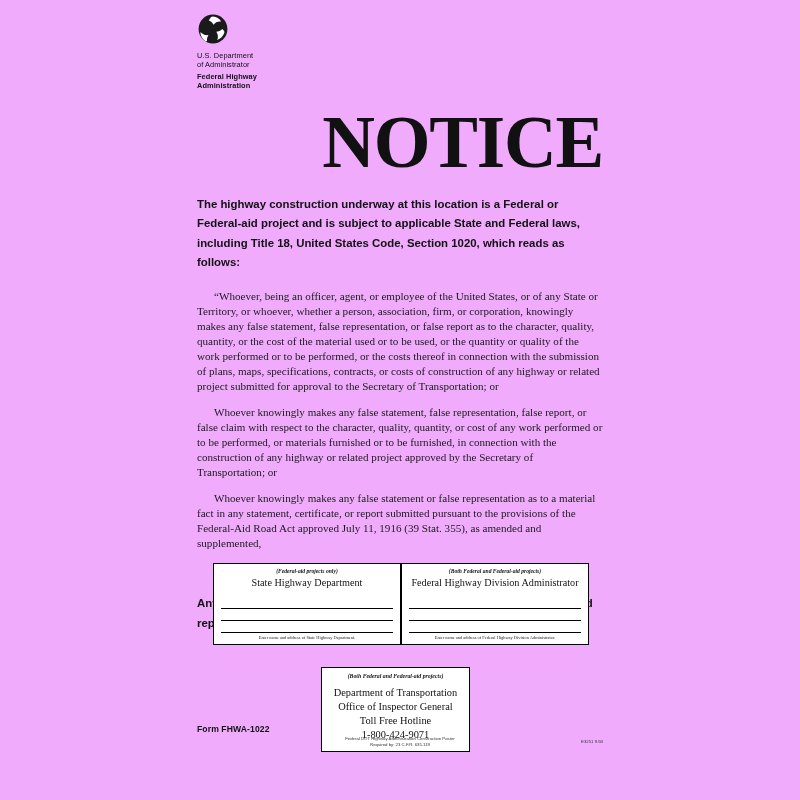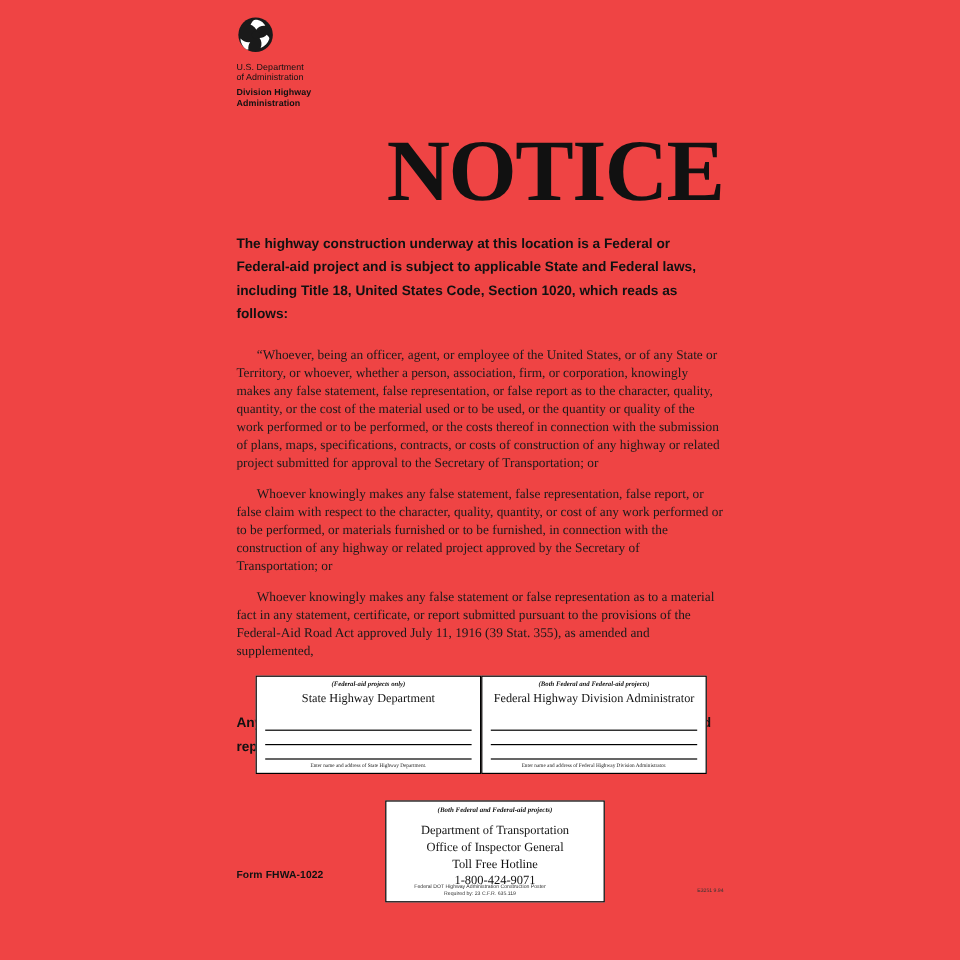--- a/index.html
+++ b/index.html
@@ -14,21 +14,21 @@
     font-family: "Liberation Serif", serif;
     color: #000000;
     overflow: hidden;
   }
 
   .page {
     position: absolute;
     left: 0; top: 0;
     width: 800px;
     height: 800px;
-    background: #ef4444;
+    background: #f0abfc;
   }
 
   .content {
     position: absolute;
     left: 197px;
     top: 14px;
     width: 406px;
   }
 
   
@@ -159,21 +159,21 @@
     margin-top: 2.5px;
     line-height: 1.2;
     color: #222222;
   }
 
   
   .hotline-box {
     position: absolute;
     left: 321px;
     top: 667px;
-    width: 183px;
+    width: 149px;
     box-sizing: border-box;
     border: 1.6px solid #000000;
     background: #ffffff;
     padding: 5px 6px 8px 6px;
     text-align: center;
   }
   .hotline-kicker {
     font-family: "Liberation Serif", serif;
     font-style: italic;
     font-weight: 700;
@@ -240,24 +240,24 @@
       <svg class="dot-logo" viewBox="0 0 100 100" aria-hidden="true">
         <circle cx="50" cy="50" r="48" fill="#1a1a1a"></circle>
         <path d="M50 8 C 62 8, 72 15, 77 25 C 66 24, 57 28, 52 36 C 49 30, 44 25, 36 22 C 40 13, 44 8, 50 8 Z" fill="#ffffff"></path>
         <path d="M88 62 C 84 74, 75 83, 64 87 C 68 77, 67 67, 61 59 C 68 59, 75 56, 81 50 C 86 55, 89 58, 88 62 Z" fill="#ffffff"></path>
         <path d="M24 90 C 14 83, 8 72, 8 60 C 15 68, 25 72, 35 70 C 31 76, 29 83, 30 91 C 27 91, 25 91, 24 90 Z" fill="#ffffff"></path>
         <circle cx="50" cy="50" r="10.5" fill="#1a1a1a"></circle>
       </svg>
       <div class="agency-block">
         <div class="agency-dept">
           <div>U.S. Department</div>
-          <div>of Administration</div>
+          <div>of Administrator</div>
         </div>
         <div class="agency-name">
-          <div>Division Highway</div>
+          <div>Federal Highway</div>
           <div>Administration</div>
         </div>
       </div>
     </div>
 
     <h1 class="notice-title">NOTICE</h1>
 
     <p class="lede">The highway construction underway at this location is a Federal or Federal-aid project and is subject to applicable State and Federal laws, including Title 18, United States Code, Section 1020, which reads as follows:</p>
 
     <div class="statute">

